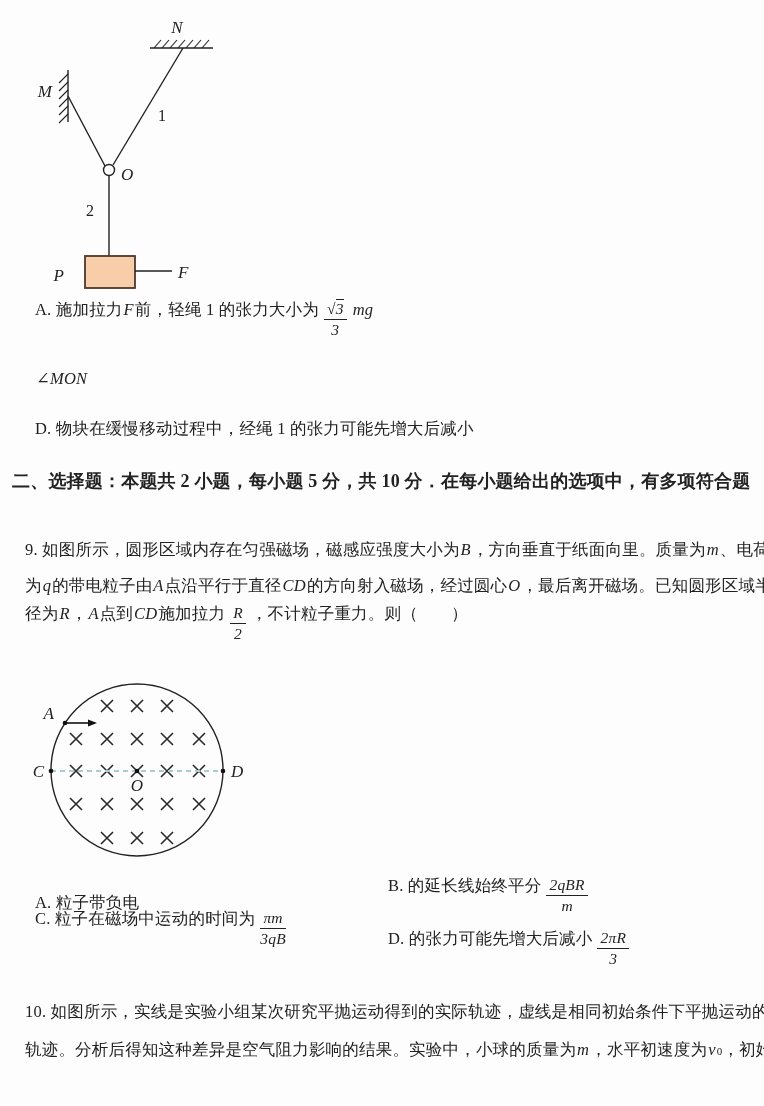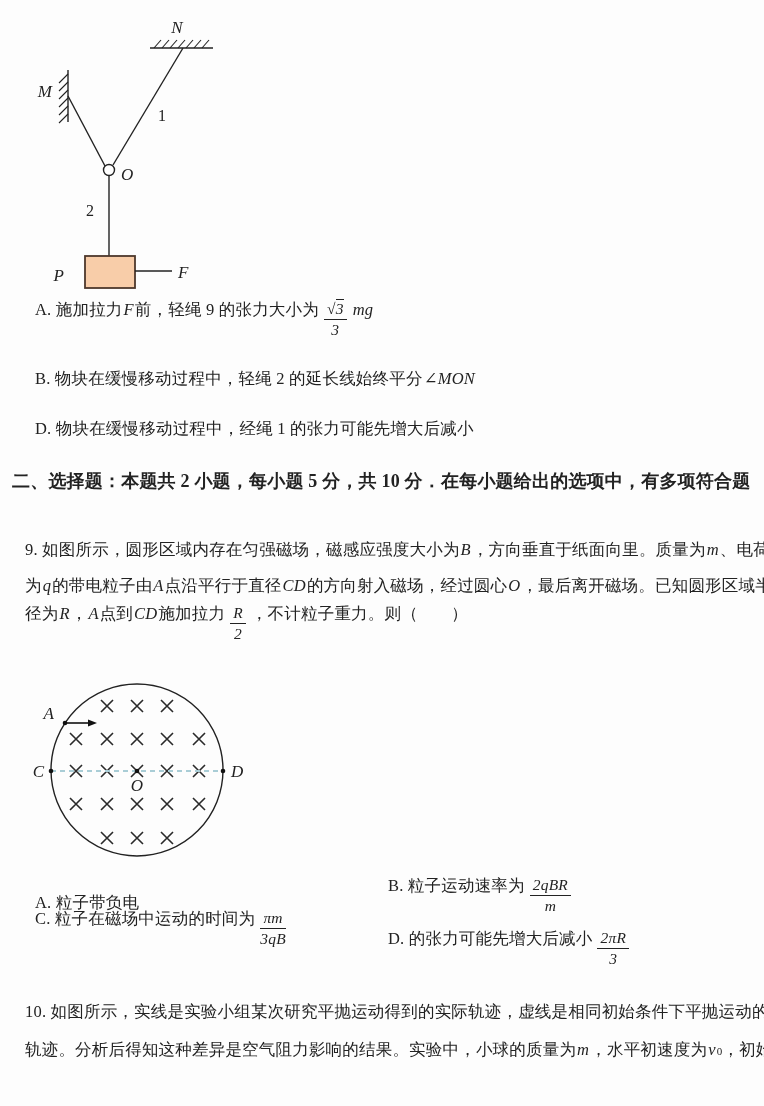--- a/index.html
+++ b/index.html
@@ -83,29 +83,28 @@
 
     <rect x="85" y="256" width="50" height="32" fill="var(--block-fill)" stroke="var(--block-stroke)" stroke-width="1.8"></rect>
     <text class="svg-var" x="64" y="281" text-anchor="end">P</text>
     <line class="stroke" x1="135" y1="271" x2="172" y2="271"></line>
     <text class="svg-var" x="178" y="278">F</text>
   </svg>
 
   <div class="tline" style="left:35px;top:300px;height:48px">
       <span class="seg">A. 施加拉力 </span>
       <span class="seg seg-v">F</span>
-      <span class="seg"> 前，轻绳 9 的张力大小为</span>
+      <span class="seg"> 前，轻绳 1 的张力大小为</span>
       <span class="frac">
         <span class="num"><span>√</span><span class="radbody">3</span></span>
         <span class="den">3</span>
       </span>
       <span class="seg seg-v">mg</span>
     </div>
   <div class="tline" style="left:35px;top:369px">
-      <span class="seg">B. 物块在缓慢移动过程中，轻绳 2 的延长线始终平分 </span>
       <span class="seg seg-v">∠MON</span>
     </div>
   <div class="tline" style="left:35px;top:419px">
       <span class="seg">D. 物块在缓慢移动过程中，经绳 1 的张力可能先增大后减小</span>
     </div>
 
   <div class="tline hdr" style="left:12px;top:470px">二、选择题：本题共 2 小题，每小题 5 分，共 10 分．在每小题给出的选项中，有多项符合题</div>
 
   <div class="tline" style="left:25px;top:540px">
       <span class="seg">9. 如图所示，圆形区域内存在匀强磁场，磁感应强度大小为 </span>
@@ -177,21 +176,21 @@
     <text class="svg-var" x="54" y="719" text-anchor="end">A</text>
     <text class="svg-var" x="44" y="777" text-anchor="end">C</text>
     <text class="svg-var" x="231" y="777">D</text>
     <text class="svg-var" x="137" y="791" text-anchor="middle">O</text>
   </svg>
 
   <div class="tline" style="left:35px;top:893px">
       <span class="seg">A. 粒子带负电</span>
     </div>
   <div class="tline" style="left:388px;top:876px;height:48px">
-      <span class="seg">B. 粒子运动速率为</span>
+      <span class="seg">B. 的延长线始终平分</span>
       <span class="frac">
         <span class="num">2qBR</span>
         <span class="den">m</span>
       </span>
     </div>
   <div class="tline" style="left:35px;top:909px;height:48px">
       <span class="seg">C. 粒子在磁场中运动的时间为</span>
       <span class="frac">
         <span class="num">πm</span>
         <span class="den">3qB</span>

